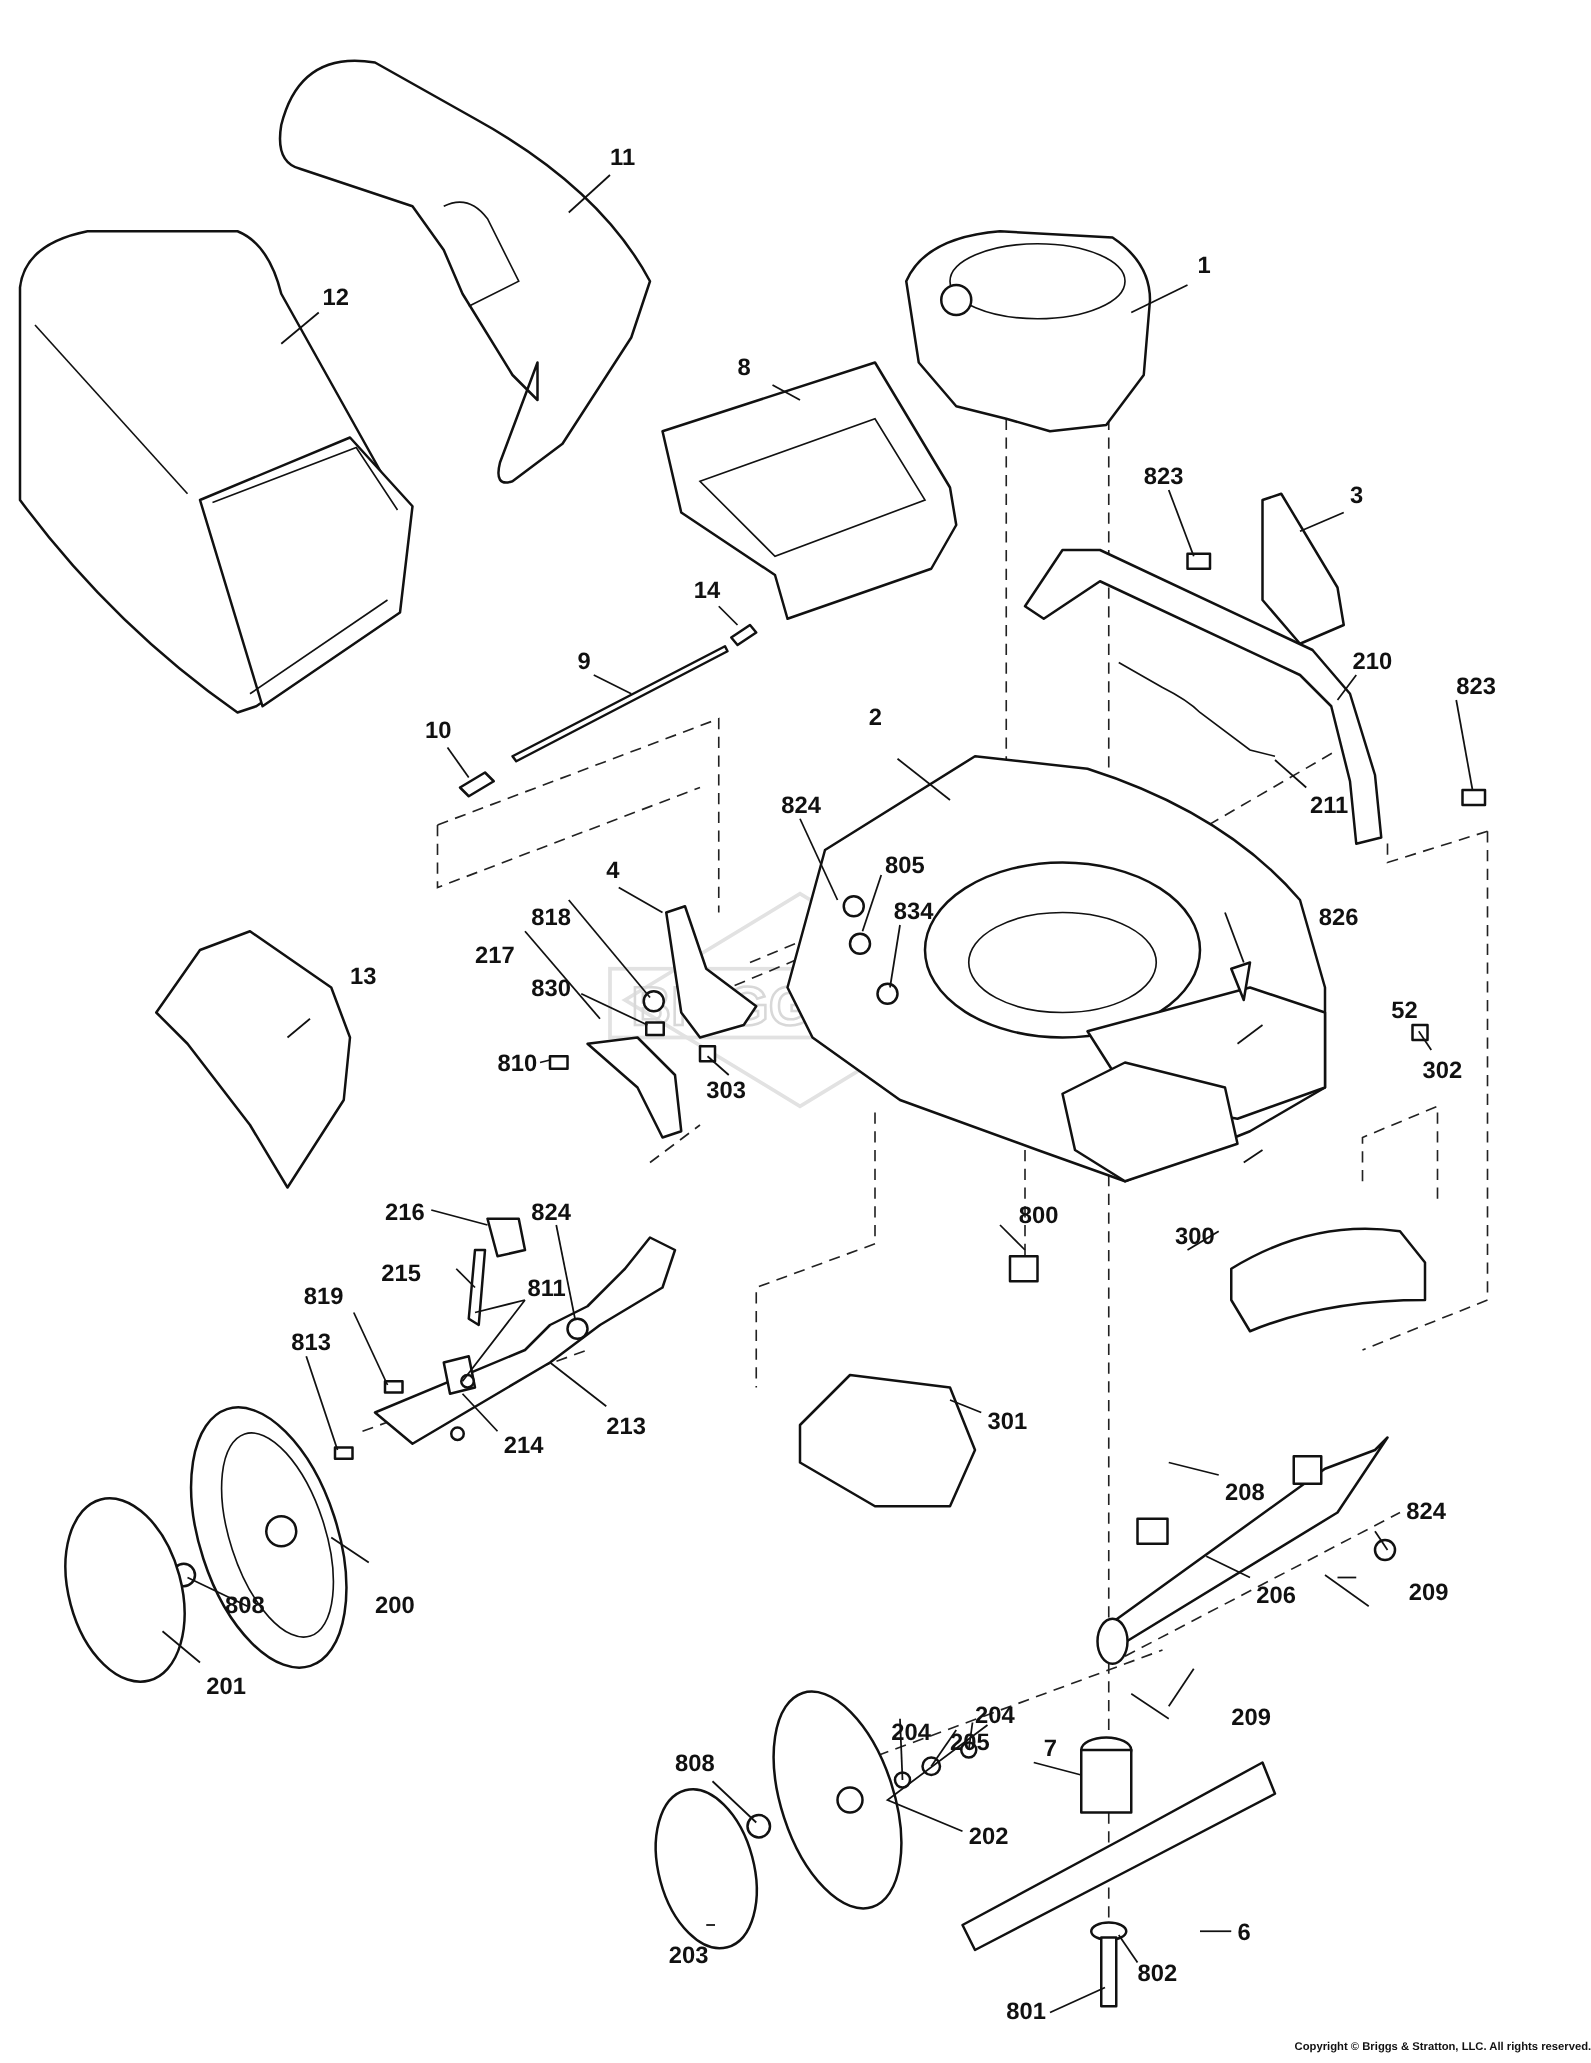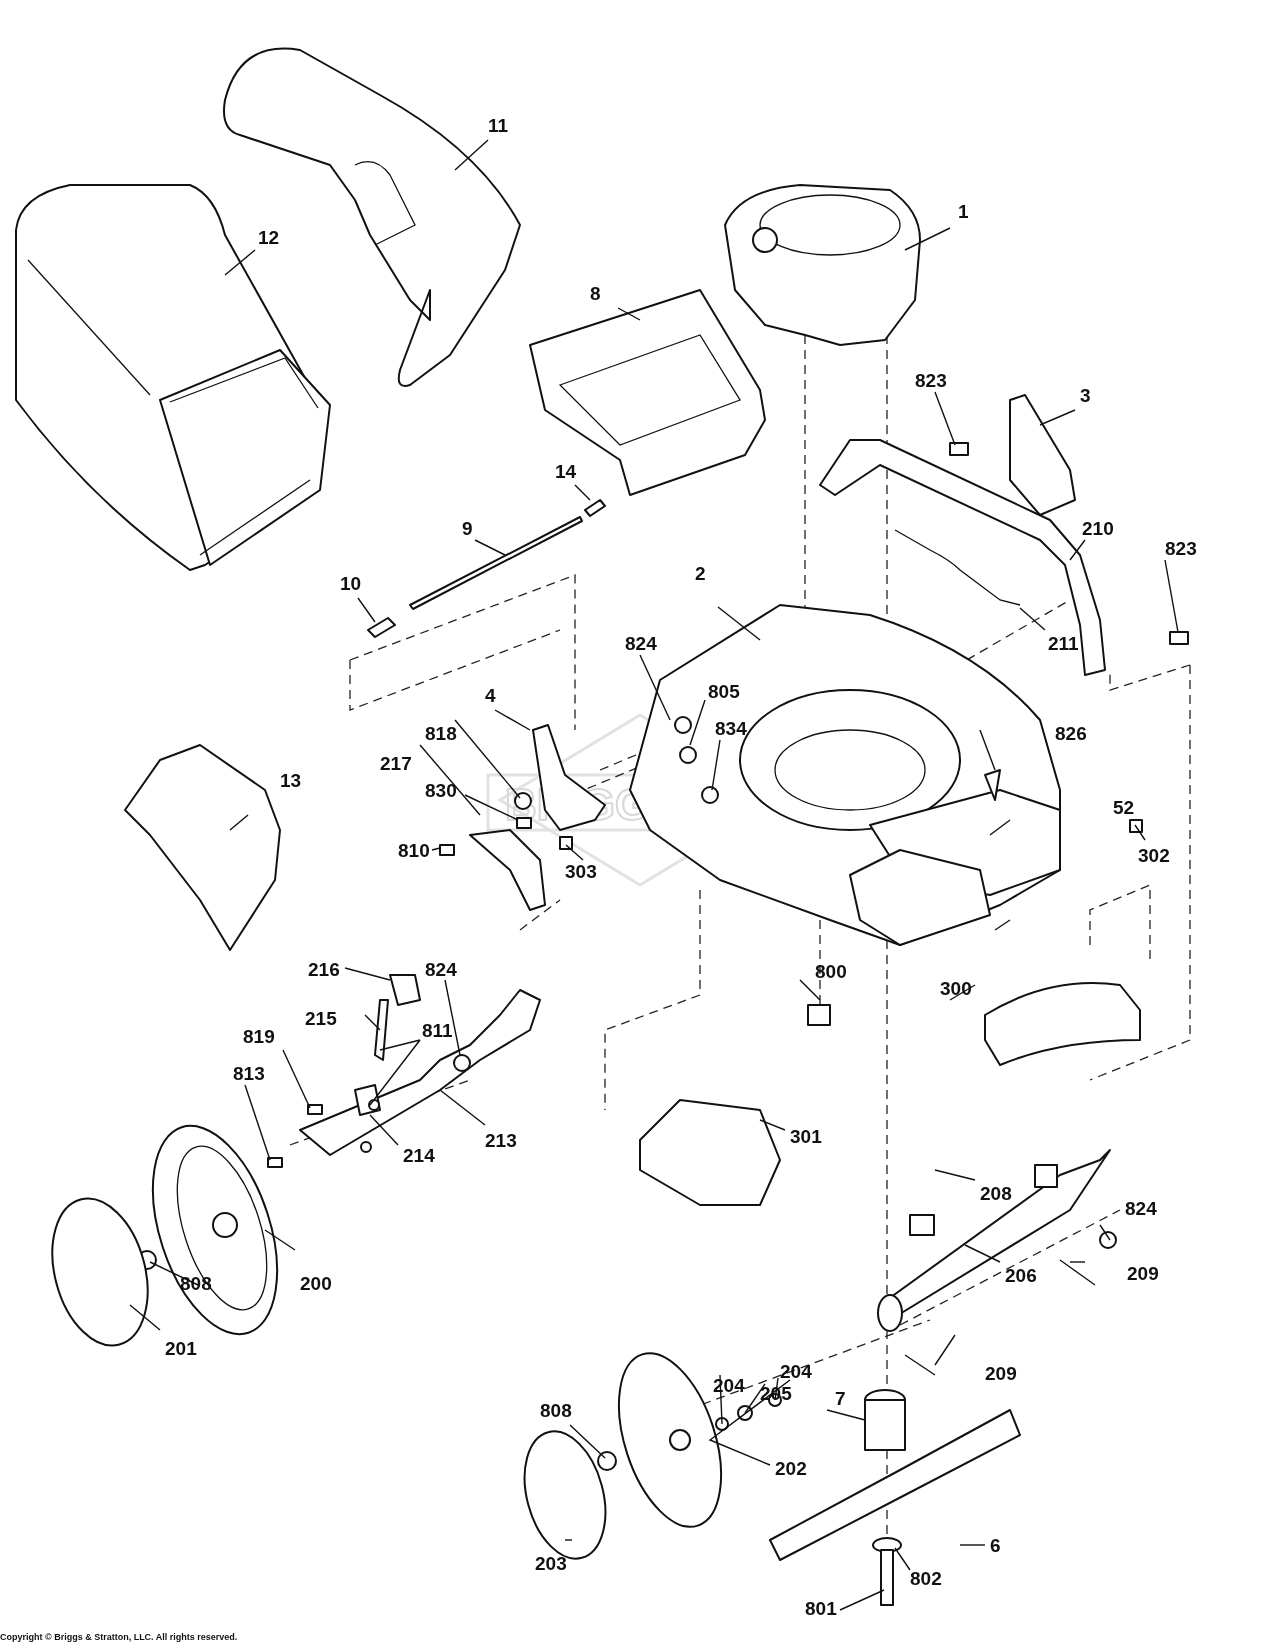--- a/index.html
+++ b/index.html
@@ -5,21 +5,21 @@
   html,body{margin:0;padding:0;background:#fff;}
   body{width:1273px;height:1650px;position:relative;overflow:hidden;font-family:"Liberation Sans",sans-serif;}
   svg#diagram{position:absolute;left:0;top:0;width:1273px;height:1650px;}
   .part{fill:#fff;stroke:#111;stroke-width:2;stroke-linejoin:round;stroke-linecap:round;}
   .thin{fill:none;stroke:#111;stroke-width:1.3;}
   .leader{fill:none;stroke:#111;stroke-width:1.4;}
   .dash{fill:none;stroke:#222;stroke-width:1.3;stroke-dasharray:9 6;}
   .lbl{font-family:"Liberation Sans",sans-serif;font-weight:bold;font-size:19px;fill:#111;}
   .wm{font-family:"Liberation Sans",sans-serif;font-weight:bold;font-size:44px;fill:none;stroke:#d8d8d8;stroke-width:2;}
   .wmshape{fill:none;stroke:#e2e2e2;stroke-width:3;}
-  .copy{position:absolute;left:0;width:1273px;top:1632px;text-align:left;font-size:9px;font-weight:bold;color:#111;font-family:"Liberation Sans",sans-serif;}
+  .copy{position:absolute;left:0;width:1273px;top:1632px;text-align:right;font-size:9px;font-weight:bold;color:#111;font-family:"Liberation Sans",sans-serif;}
 </style>
 </head>
 <body>
 
 <svg id="diagram" viewBox="0 0 1273 1650" xmlns="http://www.w3.org/2000/svg">
 
   <g>
     <path class="wmshape" d="M500 800 L640 715 L780 800 L640 885 Z"></path>
     <rect class="wmshape" x="488" y="775" width="320" height="55"></rect>
     <text class="wm" x="505" y="820">BRIGGS &amp; STRATTON</text>

